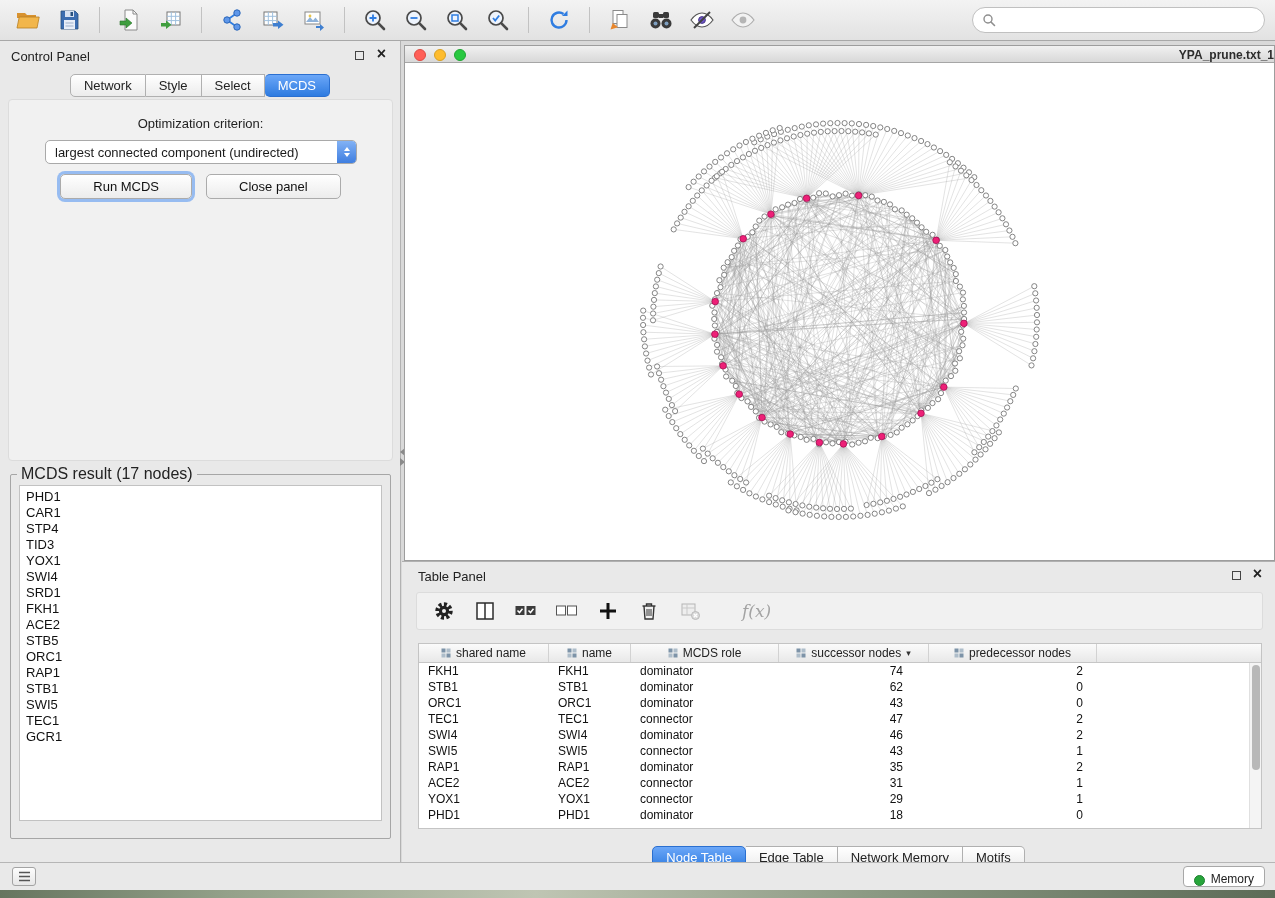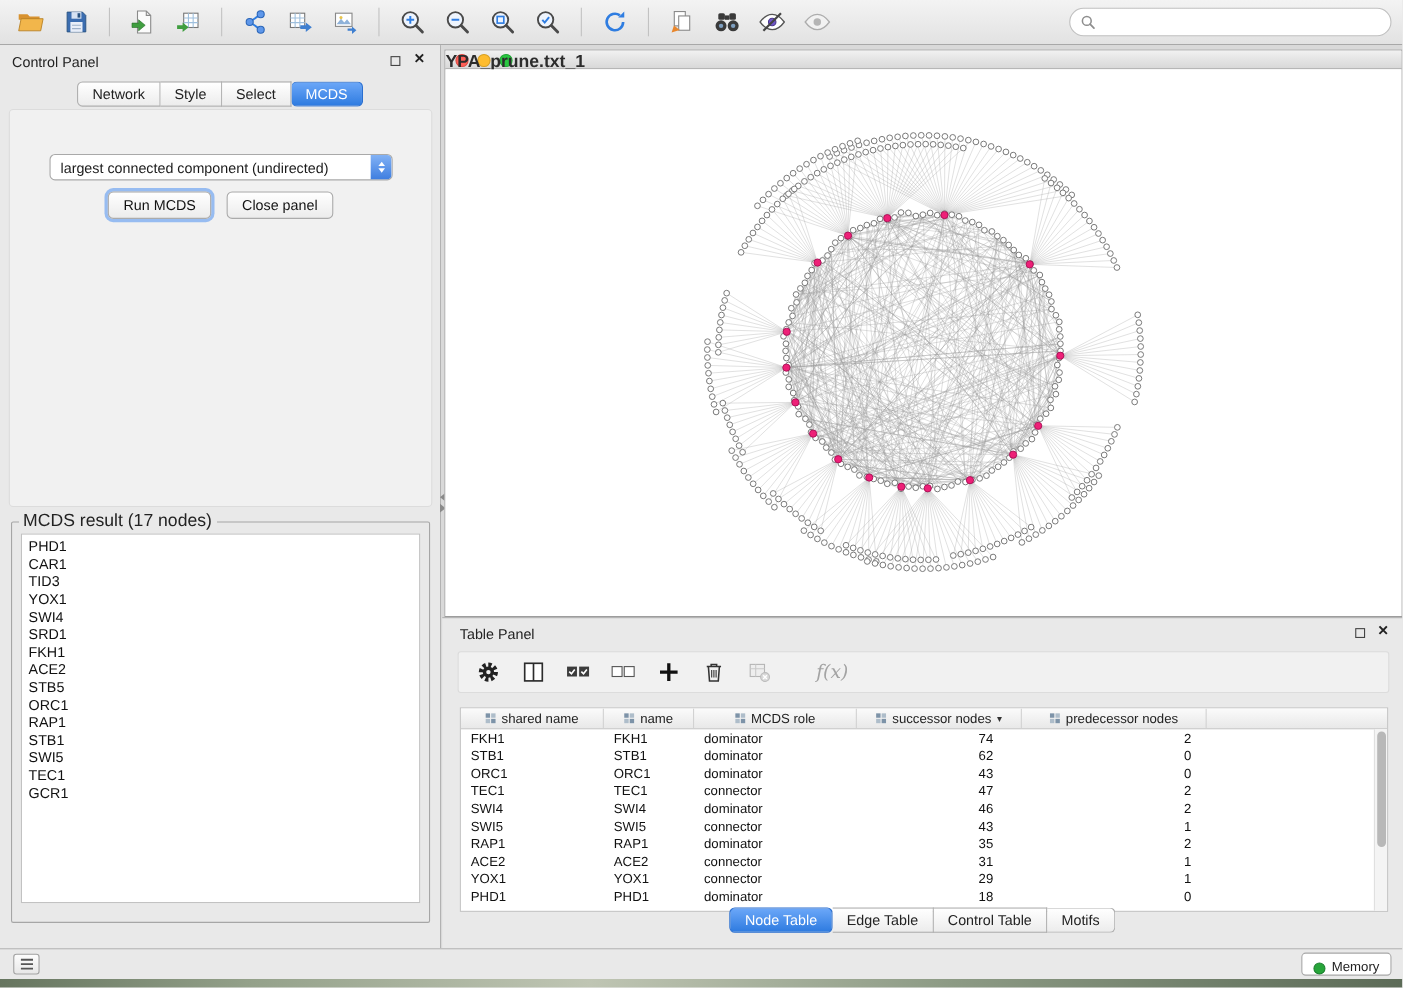--- a/index.html
+++ b/index.html
@@ -42,21 +42,21 @@
   .cy-select { position:absolute; left:36px; top:40px; width:312px; height:24px; background:#fff;
     border:1px solid #a9a9a9; border-radius:5px; display:flex; align-items:center;
     padding-left:9px; font-size:13px; overflow:hidden; }
   .cy-select .stepper { margin-left:auto; width:19px; height:24px;
     background:linear-gradient(#85b4f6,#3c7cdf); border-radius:0 4px 4px 0;
     display:flex; flex-direction:column; align-items:center; justify-content:center; gap:2px; }
   .tri-up { width:0; height:0; border-left:3.5px solid transparent; border-right:3.5px solid transparent; border-bottom:4px solid #fff; }
   .tri-down { width:0; height:0; border-left:3.5px solid transparent; border-right:3.5px solid transparent; border-top:4px solid #fff; }
   .btn-row { position:absolute; top:74px; left:0; right:0; display:flex; justify-content:center; gap:14px; }
   .cy-btn { background:linear-gradient(#ffffff,#ececec); border:1px solid #ababab; border-radius:5px;
-    padding:4px 13px; font-size:13px; color:#111; }
+    padding:4px 32px; font-size:13px; color:#111; }
   .cy-btn.focus-ring { box-shadow:0 0 0 3px rgba(77,144,240,.55); }
 
   .result-fieldset { position:absolute; left:10px; top:424px; width:381px; height:374px;
     border:1px solid #a6a6a6; border-radius:2px; background:transparent; }
   .result-fieldset legend { font-size:16px; color:#222; margin-left:6px; padding:0 4px; }
   .result-list { margin:2px 8px 10px 8px; height:336px; background:#fff;
     border:1px solid #c2c2c2; overflow:hidden; padding-top:3px; }
   .mcds-item { font-size:13px; line-height:16px; padding-left:6px; color:#111; }
 
   
@@ -64,22 +64,22 @@
   .splitter-handle { position:absolute; left:398px; top:447px; width:8px; height:20px;
     display:flex; flex-direction:column; align-items:center; justify-content:center; gap:2px; }
   .tri-left { width:0; height:0; border-top:4px solid transparent; border-bottom:4px solid transparent; border-right:5px solid #8a8a8a; }
   .tri-right { width:0; height:0; border-top:4px solid transparent; border-bottom:4px solid transparent; border-left:5px solid #8a8a8a; }
 
   
   .net-window { position:absolute; left:404px; top:45px; width:871px; height:516px;
     background:#fff; border:1px solid #9d9d9d; }
   .net-titlebar { position:relative; height:17px; background:linear-gradient(#f1f1f1,#d8d8d8);
     border-bottom:1px solid #a6a6a6; }
-  .net-title { position:absolute; left:0; right:0; top:2px; text-align:left;
-    font-size:16px; font-weight:bold; color:#2c2c2c; }
+  .net-title { position:absolute; left:0; right:0; top:2px; text-align:right;
+    font-size:12px; font-weight:bold; color:#2c2c2c; }
   .light { position:absolute; top:2.5px; width:12px; height:12px; border-radius:50%; }
   .light-red { left:9px; background:#ff5f57; border:0.5px solid #dd4a42; }
   .light-yellow { left:29px; background:#febc2e; border:0.5px solid #d8a023; }
   .light-green { left:49px; background:#28c840; border:0.5px solid #1fa533; }
   .net-canvas { position:absolute; left:0; top:17px; width:869px; height:497px; background:#fff; }
 
   
   .table-panel { position:absolute; left:402px; top:561px; width:873px; height:301px;
     background:#e9e9e9; border-top:1px solid #b0b0b0; }
   .tp-title { position:absolute; left:16px; top:7px; font-size:13px; color:#222; }
@@ -99,21 +99,21 @@
   .t-fill { flex:1; border-right:none; }
   .sort-arrow { font-size:9px; color:#333; }
   .t-row { display:flex; height:16px; align-items:center; }
   .t-cell { font-size:12px; color:#111; padding-left:9px; overflow:hidden; white-space:nowrap; }
   .t-cell.num-s { text-align:right; padding-left:0; padding-right:26px; }
   .t-cell.num-p { text-align:right; padding-left:0; padding-right:14px; }
   .tp-scroll { position:absolute; right:0; top:19px; bottom:0; width:12px;
     background:#f4f4f4; border-left:1px solid #e0e0e0; }
   .tp-thumb { position:absolute; top:2px; left:2px; width:8px; height:105px;
     background:#b8b8b8; border-radius:4px; }
-  .tp-tabs { position:absolute; left:0; right:0; top:263px; display:flex; justify-content:center; }
+  .tp-tabs { position:absolute; left:0; right:0; top:284px; display:flex; justify-content:center; }
 
   
   .status-bar { position:absolute; left:0; top:862px; width:1275px; height:28px;
     background:#e9e9e9; border-top:1px solid #b6b6b6; }
   .list-btn { position:absolute; left:12px; top:4px; width:24px; height:19px;
     background:linear-gradient(#fdfdfd,#e7e7e7); border:1px solid #a3a3a3; border-radius:3px;
     display:flex; align-items:center; justify-content:center; }
   .memory-btn { position:absolute; right:10px; top:3px; height:21px;
     background:#fff; border:1px solid #a8a8a8; border-radius:4px;
     display:flex; align-items:flex-end; gap:6px; padding:0 10px; font-size:12px; color:#222; }
@@ -267,38 +267,40 @@
       <span class="close-glyph cp-close">×</span>
     </div>
     <div class="cp-tabs seg" id="cp-tabs">
         <div class="seg-btn">Network</div>
         <div class="seg-btn">Style</div>
         <div class="seg-btn">Select</div>
         <div class="seg-btn active">MCDS</div>
       </div>
 
     <div class="cp-body">
+      <div class="opt-label">Optimization criterion:</div>
       <div class="cy-select">
         <span>largest connected component (undirected)</span>
         <span class="stepper">
           <span class="tri-up"></span>
             <span class="tri-down"></span>
         </span>
       </div>
       <div class="btn-row">
         <button class="cy-btn focus-ring">Run MCDS</button>
         <button class="cy-btn">Close panel</button>
       </div>
     </div>
 
     <fieldset class="result-fieldset">
       <legend>MCDS result (17 nodes)</legend>
       <div class="result-list" id="mcds-list">
           <div class="mcds-item">PHD1</div>
           <div class="mcds-item">CAR1</div>
+          <div class="mcds-item">STP4</div>
           <div class="mcds-item">TID3</div>
           <div class="mcds-item">YOX1</div>
           <div class="mcds-item">SWI4</div>
           <div class="mcds-item">SRD1</div>
           <div class="mcds-item">FKH1</div>
           <div class="mcds-item">ACE2</div>
           <div class="mcds-item">STB5</div>
           <div class="mcds-item">ORC1</div>
           <div class="mcds-item">RAP1</div>
           <div class="mcds-item">STB1</div>
@@ -1589,21 +1591,21 @@
           </div>
         </div>
       <div class="tp-scroll">
         <div class="tp-thumb"></div>
       </div>
     </div>
 
     <div class="tp-tabs seg" id="tp-tabs">
         <div class="seg-btn active">Node Table</div>
         <div class="seg-btn">Edge Table</div>
-        <div class="seg-btn">Control Table</div>
+        <div class="seg-btn">Network Memory</div>
         <div class="seg-btn">Motifs</div>
       </div>
   </div>
 
   <div class="status-bar">
     <span class="list-btn">
       <svg width="13" height="11" viewBox="0 0 13 11">
         <path d="M1 1.5h11M1 5.5h11M1 9.5h11" stroke="#555" stroke-width="1.6"></path>
       </svg>
     </span>

